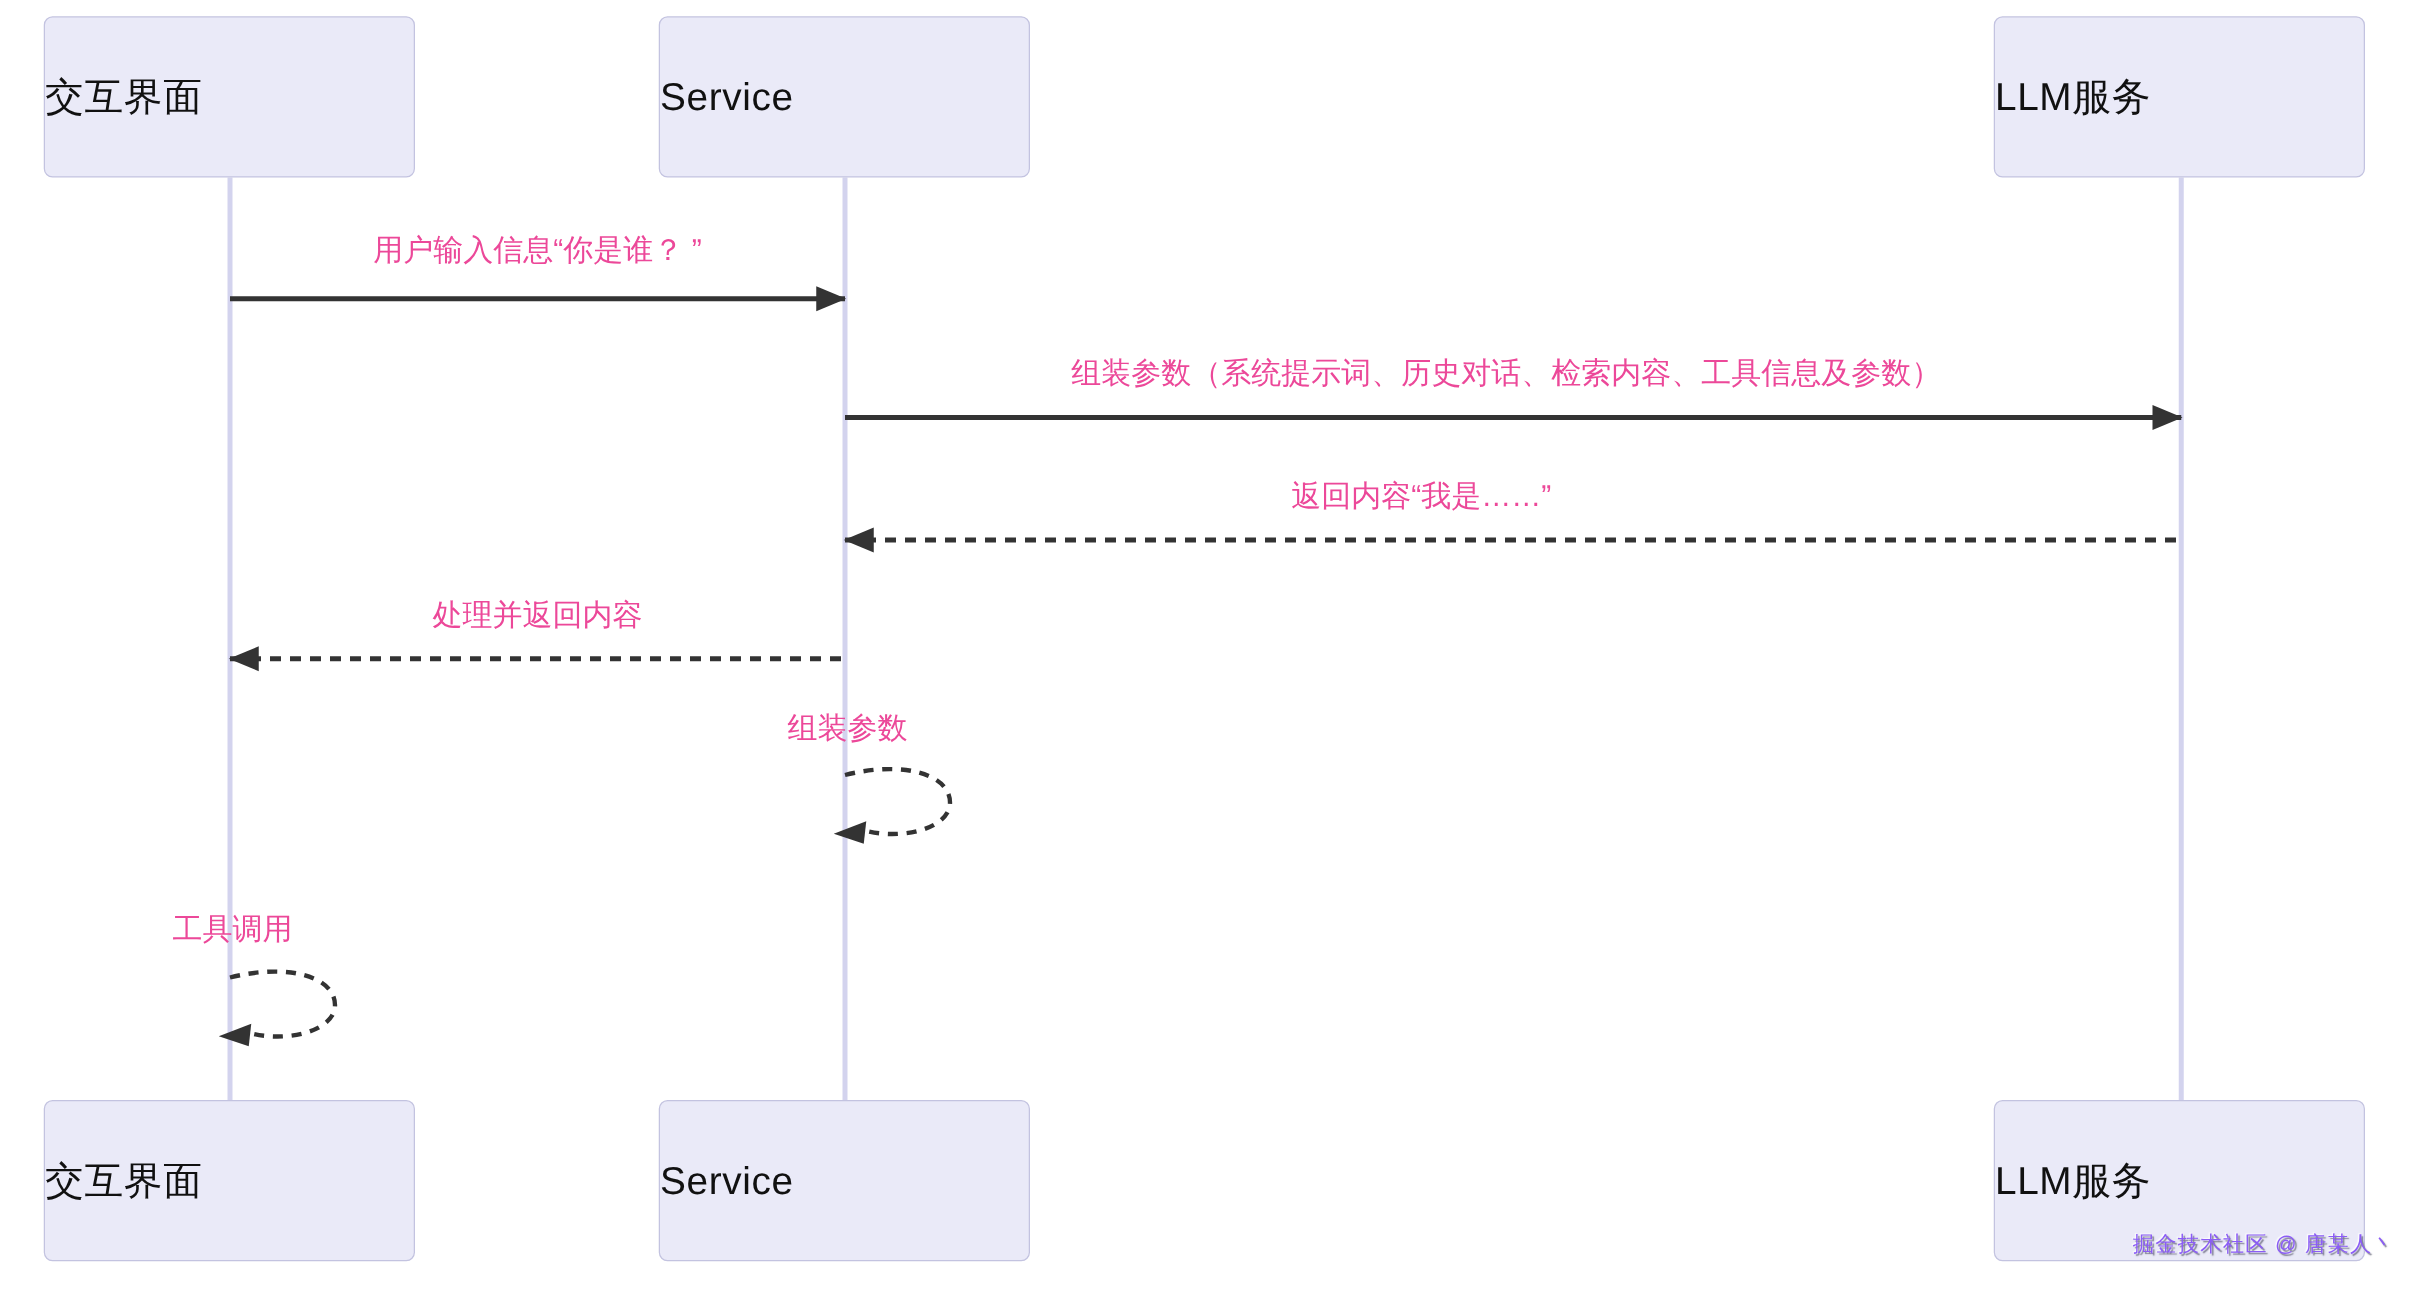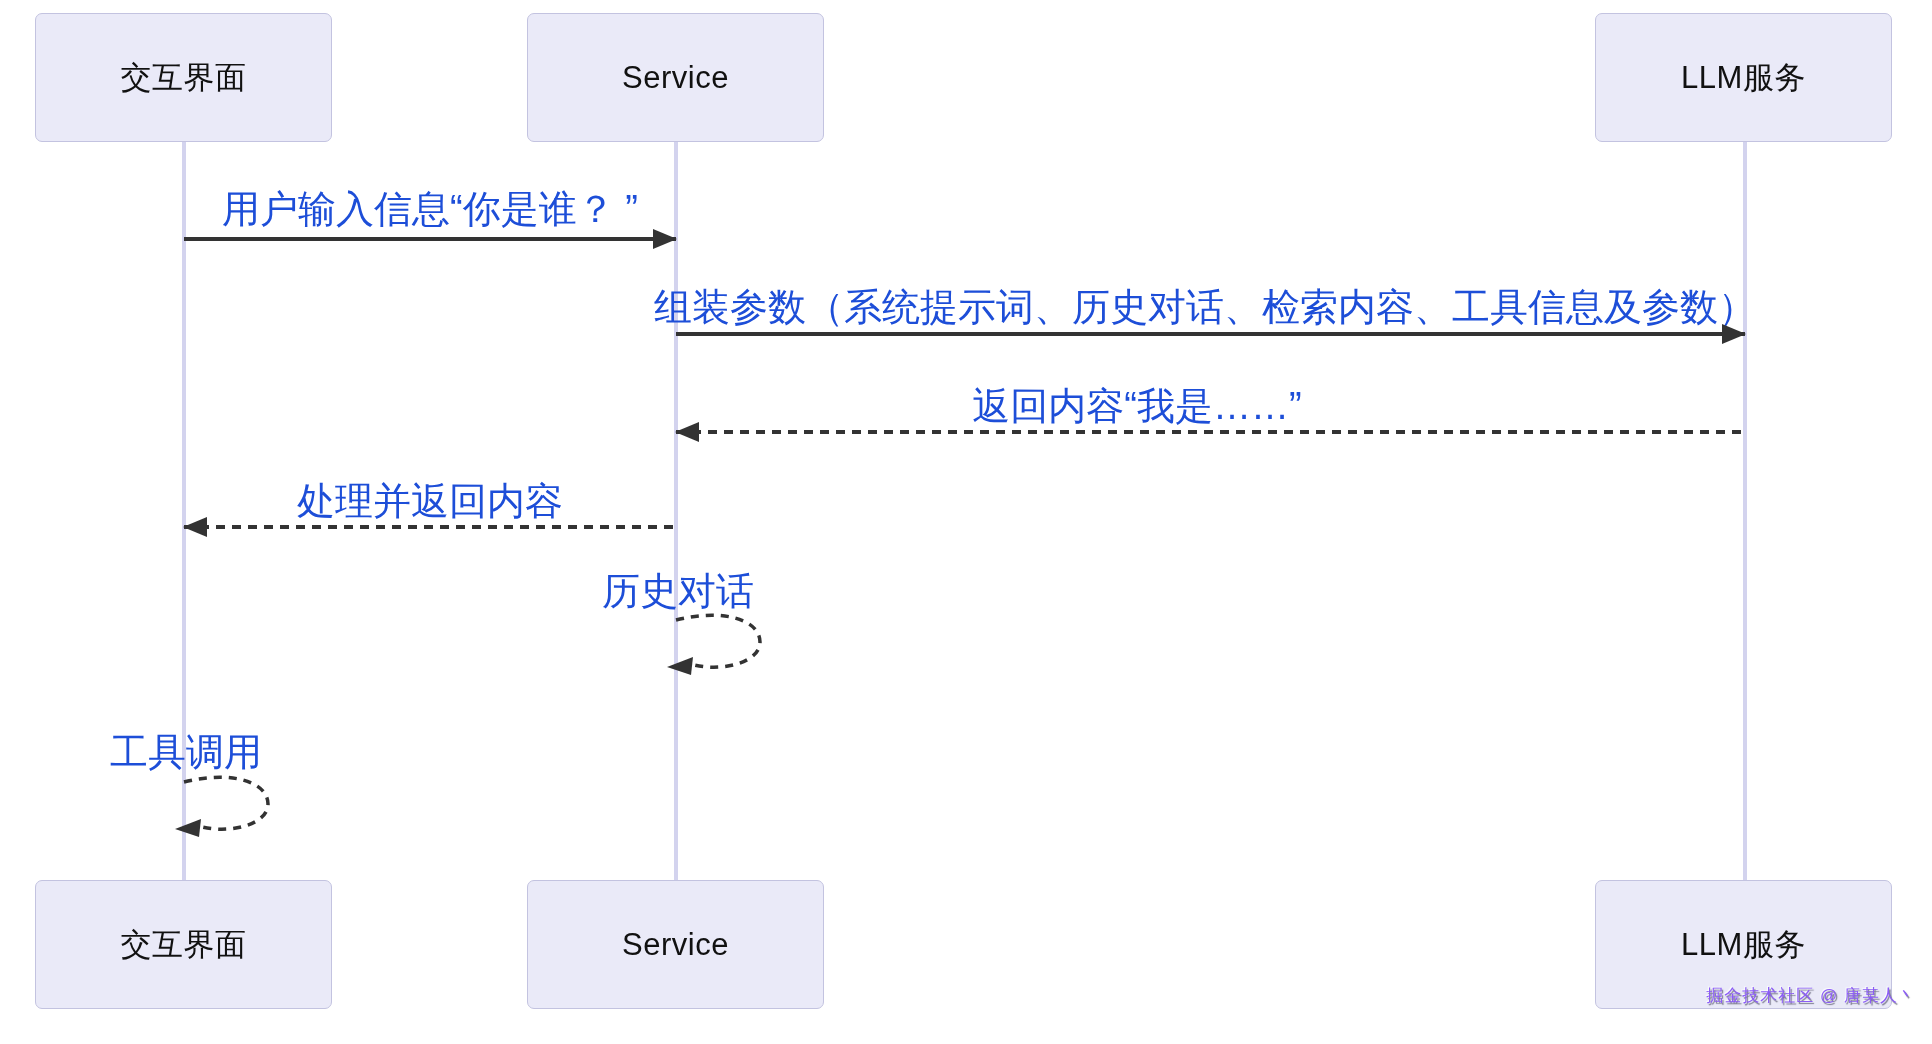--- a/index.html
+++ b/index.html
@@ -6,29 +6,29 @@
   .stage{
     position:relative;width:1932px;height:1044px;background:#ffffff;overflow:hidden;
     font-family:"Liberation Sans","DejaVu Sans",sans-serif;
   }
   .lifeline{
     position:absolute;top:142px;height:739px;width:4px;background:#d3d3ee;
   }
   .actor{
     position:absolute;width:297px;height:129px;
     background:#eaeaf8;border:1.5px solid #c3c3e0;border-radius:7px;
-    display:flex;align-items:center;justify-content:center;
+    display:flex;align-items:center;
     box-sizing:border-box;
   }
   .actor span{
     font-size:31px;color:#111111;letter-spacing:0.5px;
   }
   .msg-label{
     position:absolute;transform:translateX(-50%);white-space:nowrap;
-    font-size:38px;color:#1d4ed8;
+    font-size:24px;color:#ec4899;
   }
   .line{position:absolute;height:4px;}
   .line.solid{background:#333333;}
   .line.dashed{background:repeating-linear-gradient(90deg,#333333 0 9px,transparent 9px 16px);}
   .head{
     position:absolute;width:0;height:0;top:50%;transform:translateY(-50%);
     border-top:10px solid transparent;border-bottom:10px solid transparent;
   }
   .head.right{right:-1px;border-left:24px solid #333333;}
   .head.left{left:-1px;border-right:24px solid #333333;}
@@ -82,21 +82,21 @@
   <div class="msg-label" style="left:1137px;top:381px">返回内容“我是……”</div>
   <div class="line dashed" style="left:676px;top:430px;width:1069px">
     <span class="head left"></span>
   </div>
 
   <div class="msg-label" style="left:430px;top:476px">处理并返回内容</div>
   <div class="line dashed" style="left:184px;top:525px;width:492px">
     <span class="head left"></span>
   </div>
 
-  <div class="msg-label" style="left:678px;top:566px">历史对话</div>
+  <div class="msg-label" style="left:678px;top:566px">组装参数</div>
   <svg class="selfloop" style="left:660px;top:608px" width="110" height="70" viewBox="0 0 110 70">
     <path d="M16 12 C64 0 100 12 100 34 C100 54 64 64 34 57" fill="none" stroke="#333333" stroke-width="3.5" stroke-dasharray="8 7"></path>
     <polygon points="7,59 33,49 31,67" fill="#333333"></polygon>
   </svg>
 
   <div class="msg-label" style="left:186px;top:727px">工具调用</div>
   <svg class="selfloop" style="left:168px;top:770px" width="110" height="70" viewBox="0 0 110 70">
     <path d="M16 12 C64 0 100 12 100 34 C100 54 64 64 34 57" fill="none" stroke="#333333" stroke-width="3.5" stroke-dasharray="8 7"></path>
     <polygon points="7,59 33,49 31,67" fill="#333333"></polygon>
   </svg>

